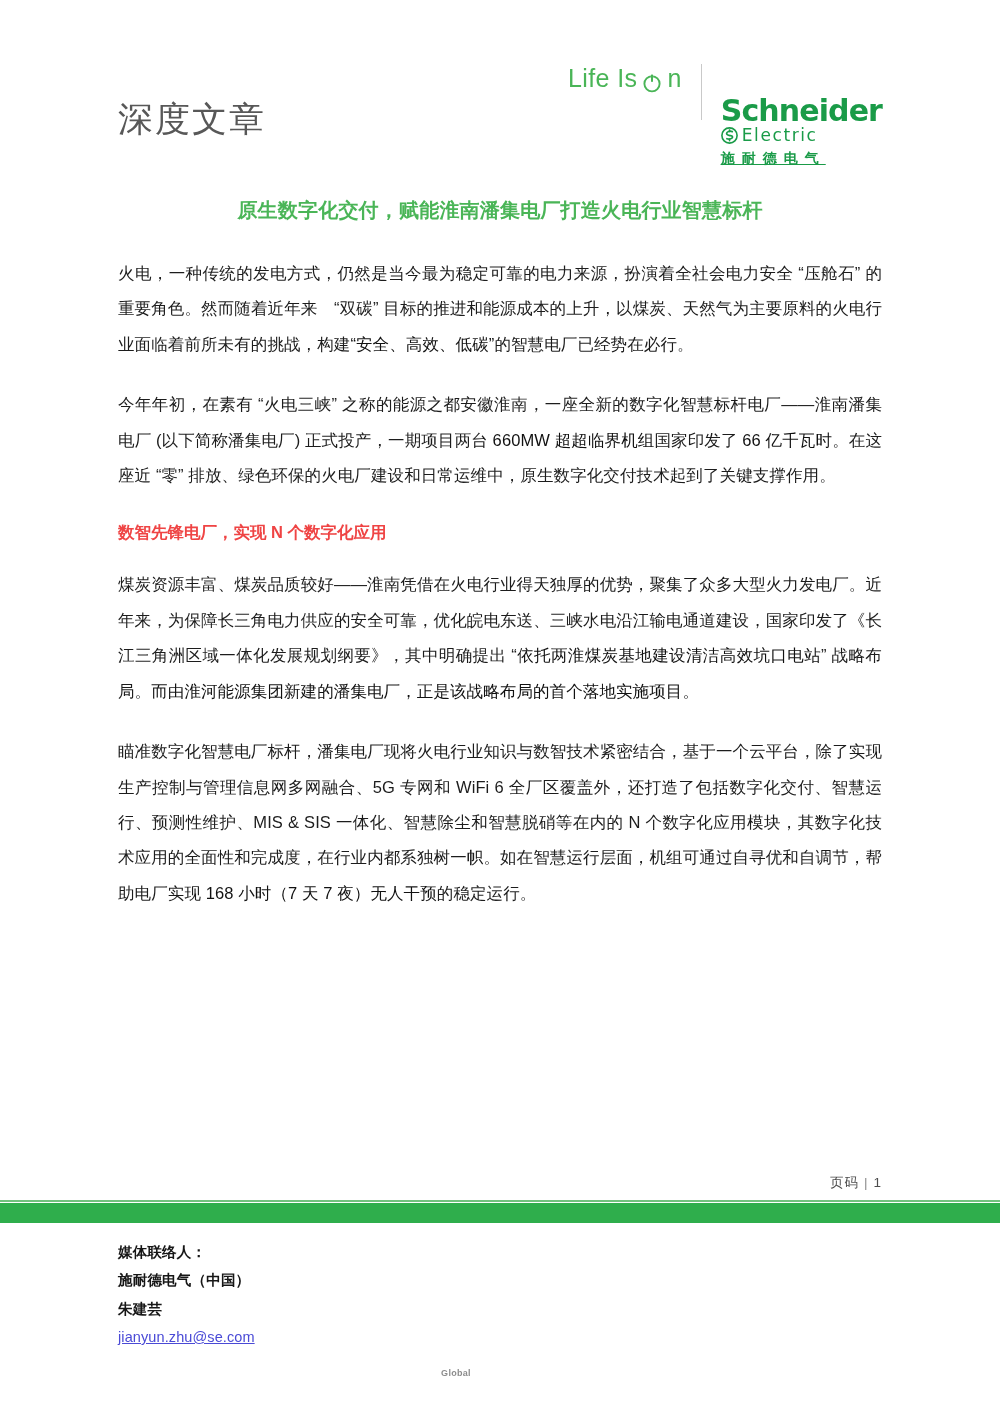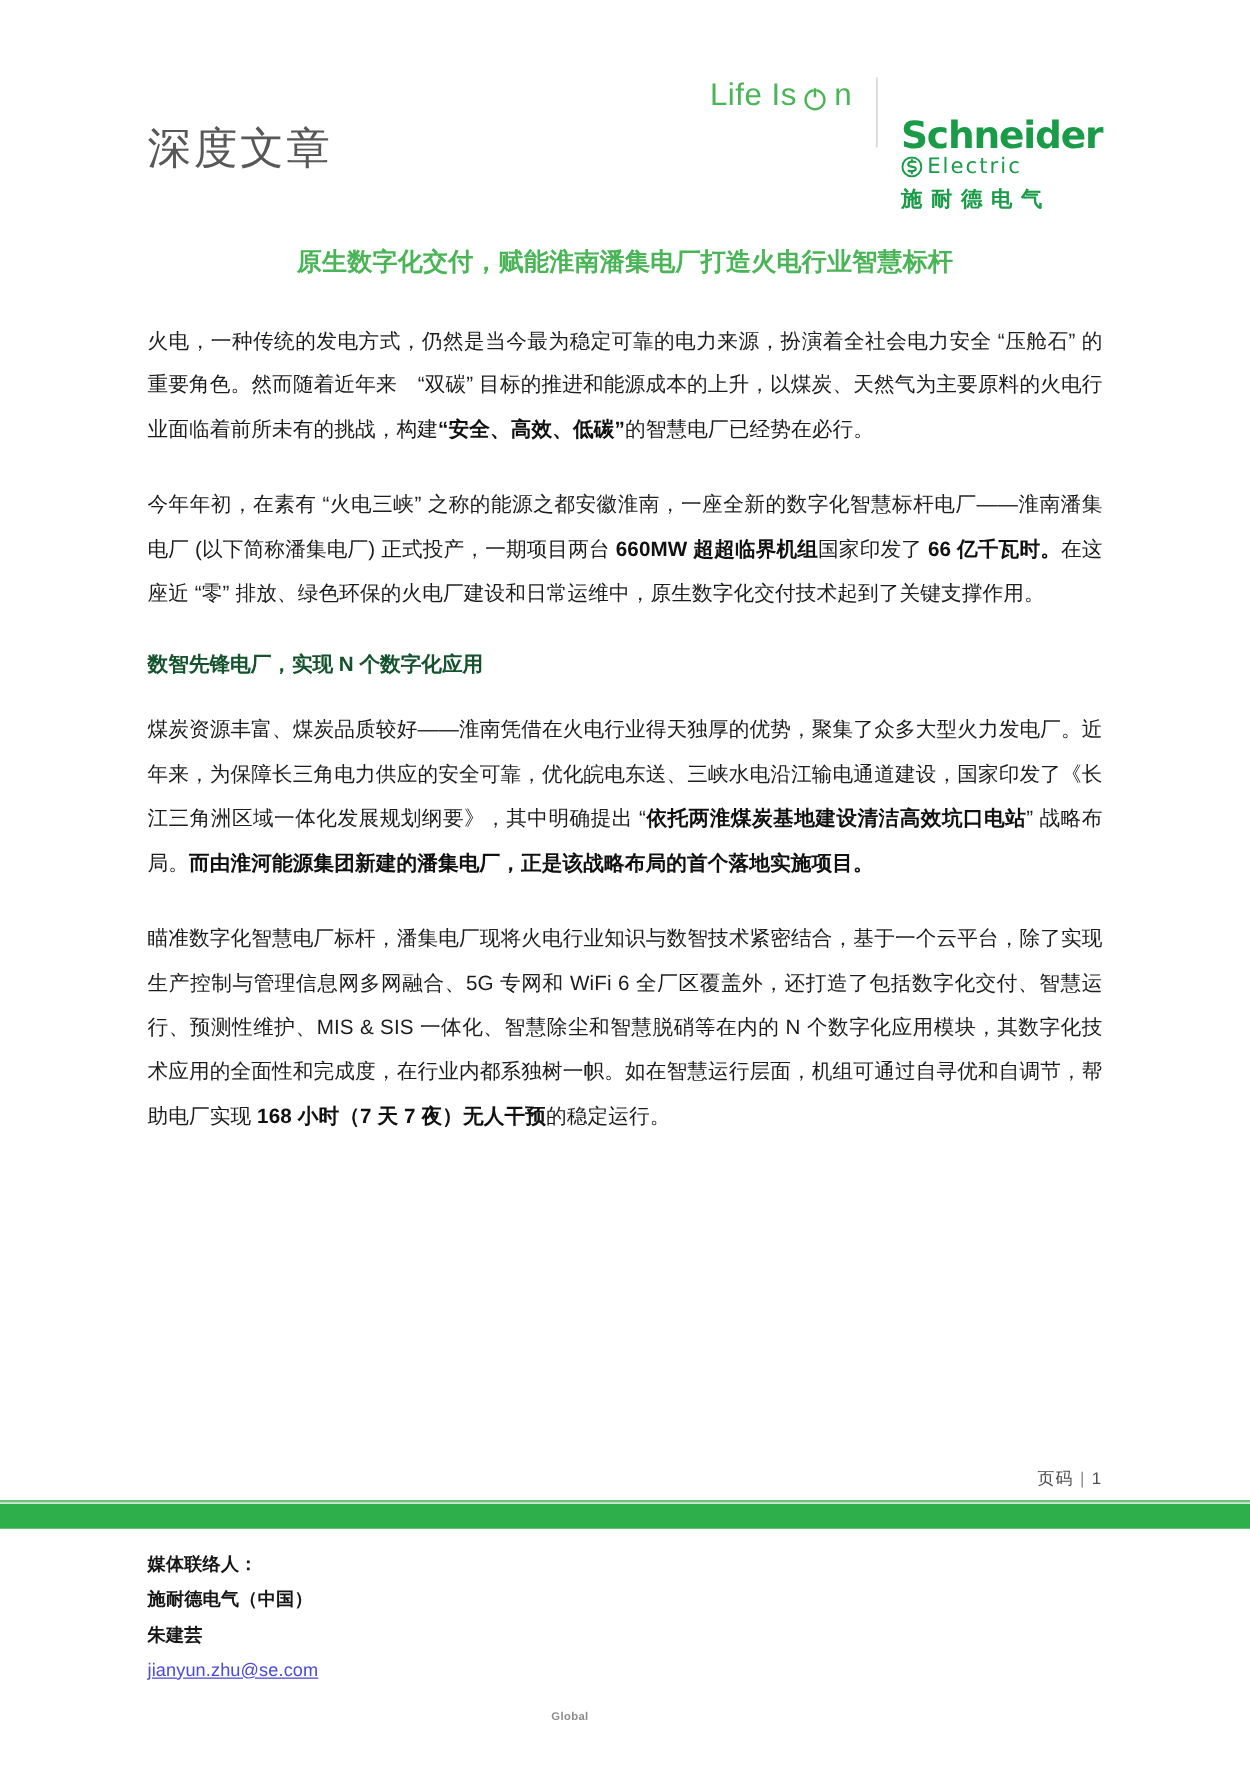--- a/index.html
+++ b/index.html
@@ -92,25 +92,26 @@
     height: 17px;
     flex: 0 0 auto;
   }
   .se-electric {
     font-size: 17px;
     color: #1a9b48;
     letter-spacing: 1.6px;
     font-family: "DejaVu Sans", sans-serif;
   }
   .se-cn {
-    font-size: 17px;
+    font-size: 14px;
     color: #1a9b48;
     letter-spacing: 7px;
     margin-top: 5px;
     font-weight: 600;
+    text-decoration: underline;
   }
 
   
   .content {
     position: absolute;
     top: 196px;
     left: 118px;
     width: 764px;
   }
   .article-title {
@@ -126,27 +127,27 @@
     font-size: 16.5px;
     line-height: 2.15;
     color: #1c1c1c;
     margin: 0 0 25px 0;
     text-align: justify;
     text-justify: inter-ideograph;
     letter-spacing: 0.1px;
   }
   p.para:last-child { margin-bottom: 0; }
   .sub-head {
-    color: #14532d;
+    color: #ef4444;
     font-size: 16.5px;
     font-weight: bold;
     margin: 0 0 22px 0;
     line-height: 1.6;
   }
-  b, strong { font-weight: bold; color: #111; }
+  b, strong { font-weight: normal; color: #111; }
 
   
   .page-num {
     position: absolute;
     top: 1174px;
     right: 118px;
     font-size: 13.5px;
     color: #4d4d4d;
     letter-spacing: 1px;
     white-space: nowrap;

